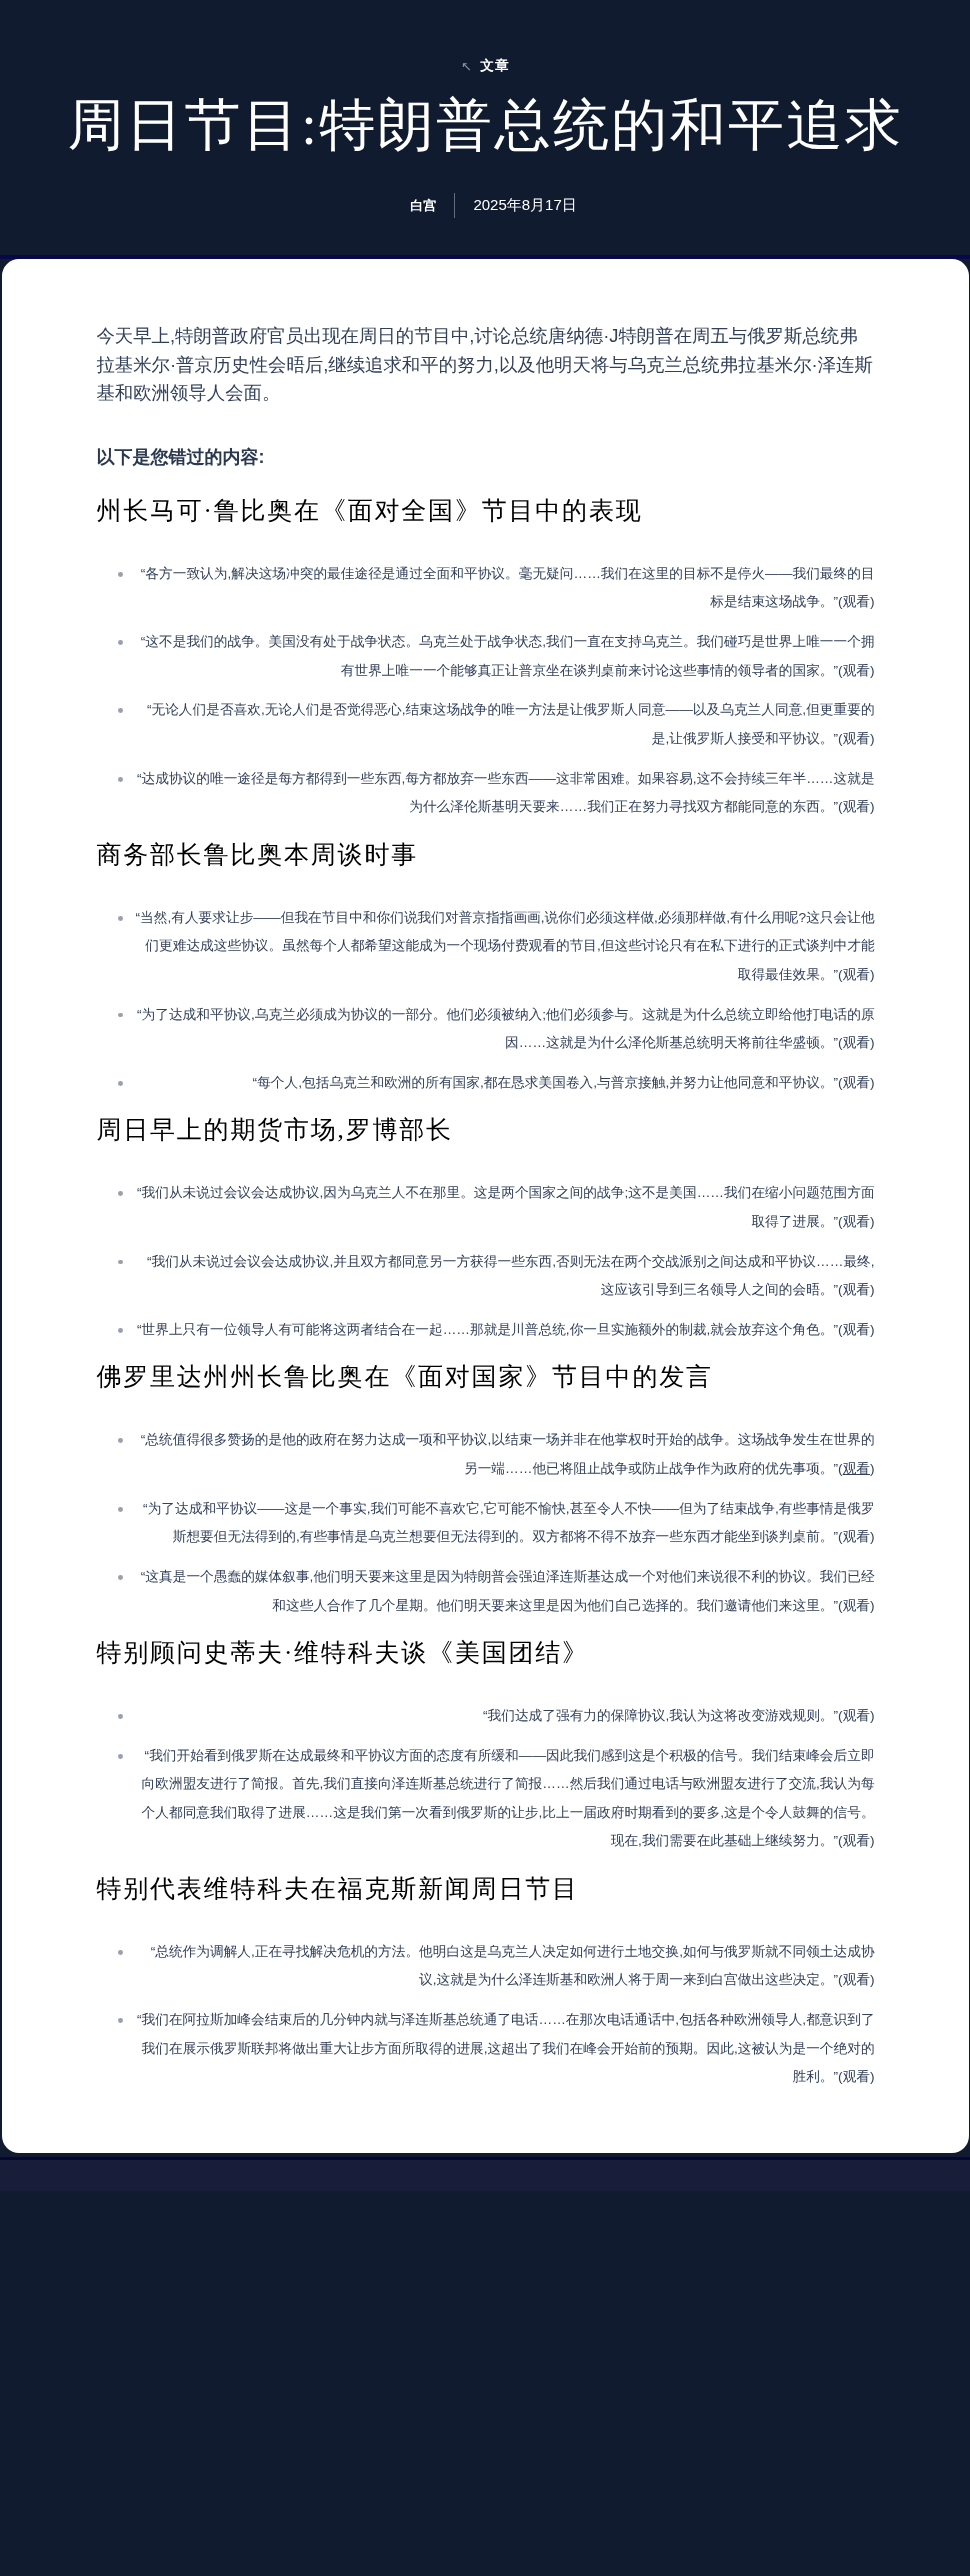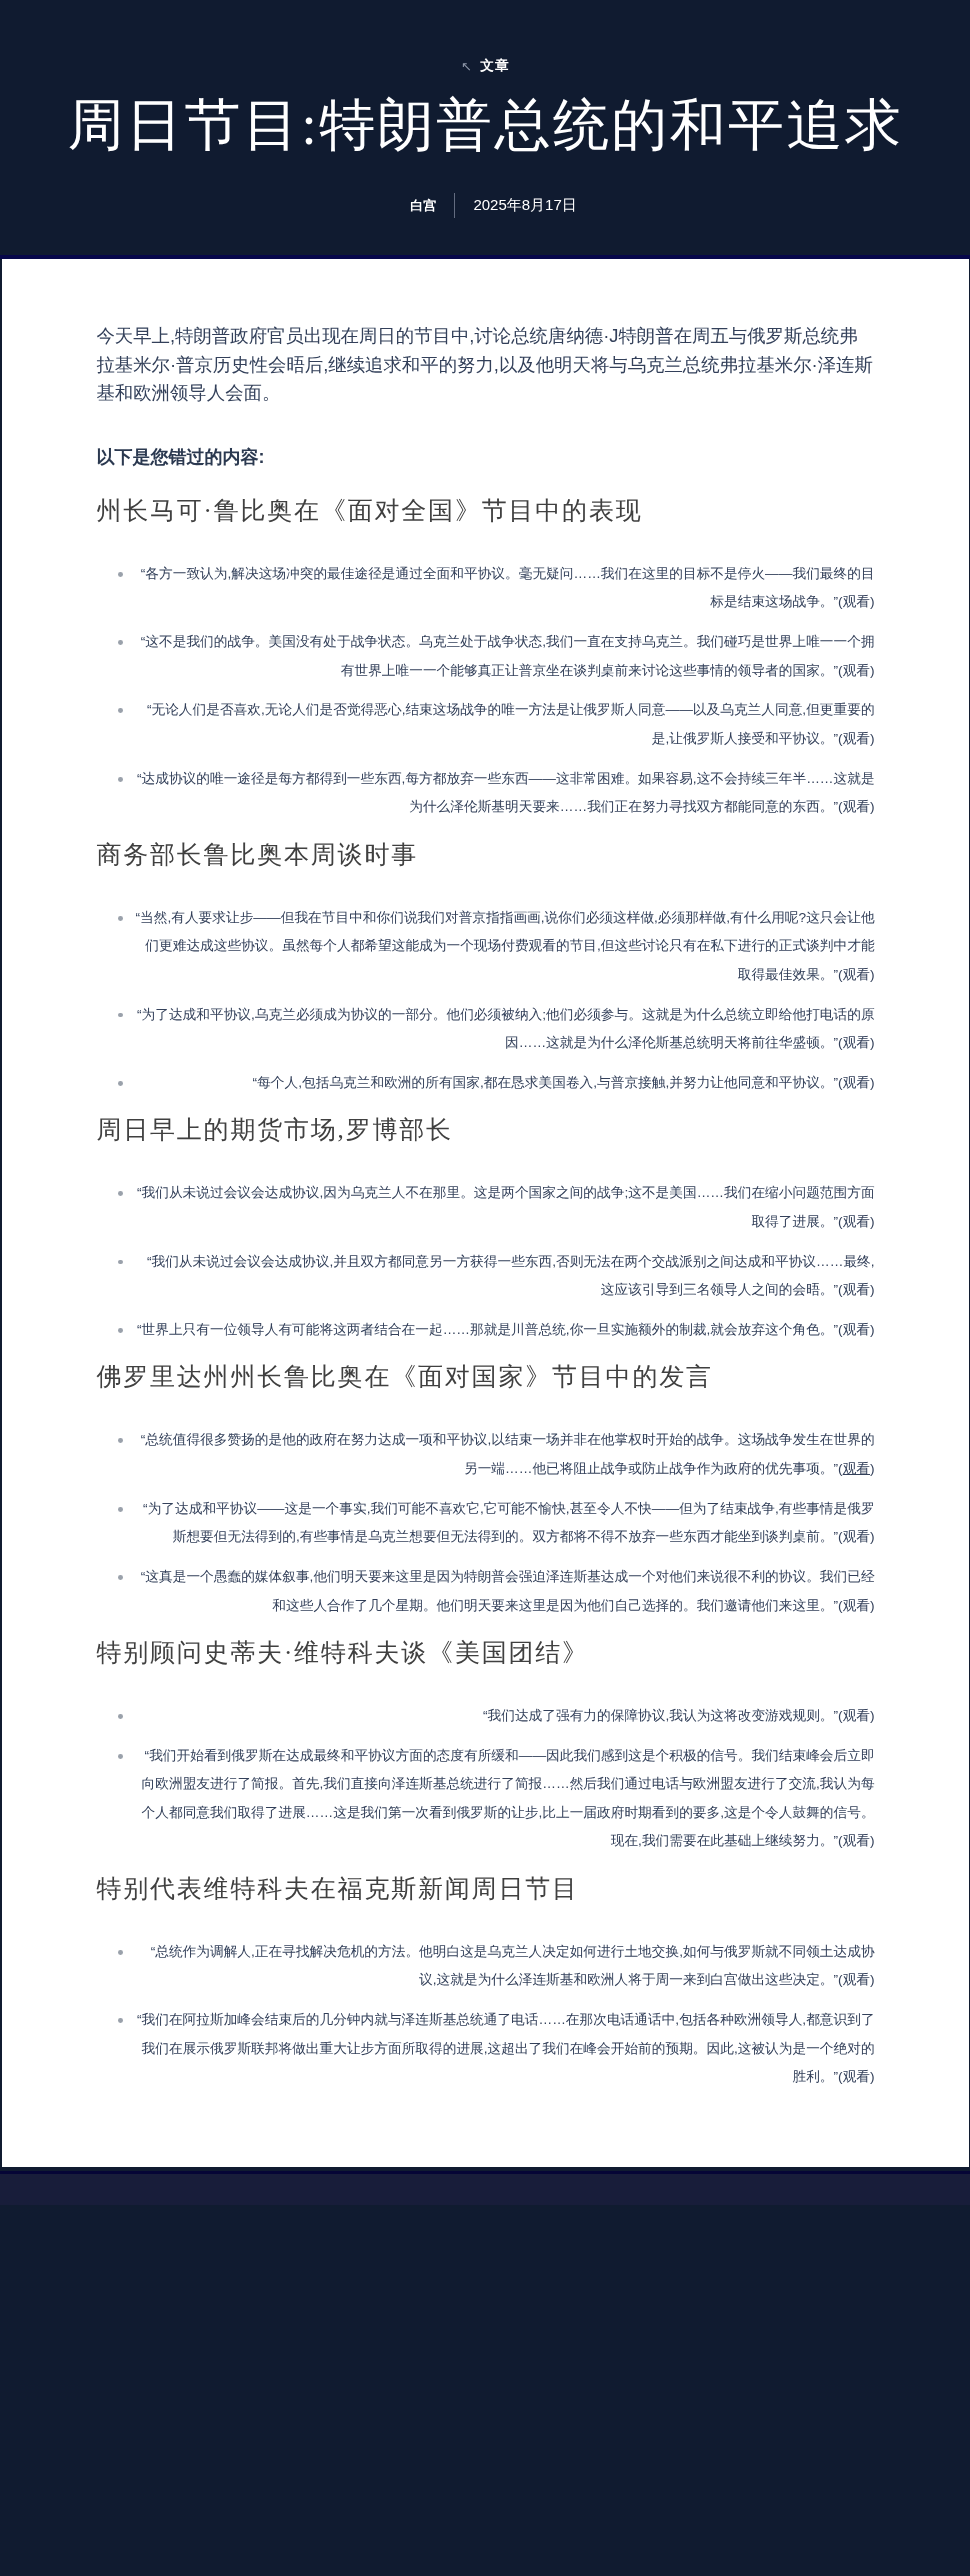--- a/index.html
+++ b/index.html
@@ -52,21 +52,22 @@
     width:1.2px;height:25px;background:#636c80;
     margin:0 18px;
   }
   .meta .date{font-size:15px;font-weight:400;}
   
   .hero-line{height:4.2px;background:#07074a;}
   
   .main{background:#101b30;padding:0 2.4px 3.6px;}
   .card{
     background:#ffffff;
-    padding:63px 94px 64px;
+    padding:63px 94px 50px;
+    border-radius:17px;
   }
   .intro{
     margin:0;
     font-size:18.4px;
     line-height:28.5px;
     color:#33405a;
   }
   .missed{
     margin:37px 0 0;
     font-size:18px;
@@ -75,21 +76,21 @@
   }
   .sect{margin-top:18px;}
   .sect:first-of-type{margin-top:27px;}
   .sect h2{
     margin:0;
     font-family:"Liberation Serif","DejaVu Serif",serif;
     font-weight:400;
     font-size:25px;
     line-height:1.2;
     letter-spacing:1.8px;
-    color:#404040;
+    color:#000000;
   }
   .sect ul{
     list-style:none;
     margin:34px 0 0;
     padding:0 0 0 37px;
   }
   .sect li{
     position:relative;
     font-size:13.7px;
     line-height:28.5px;

